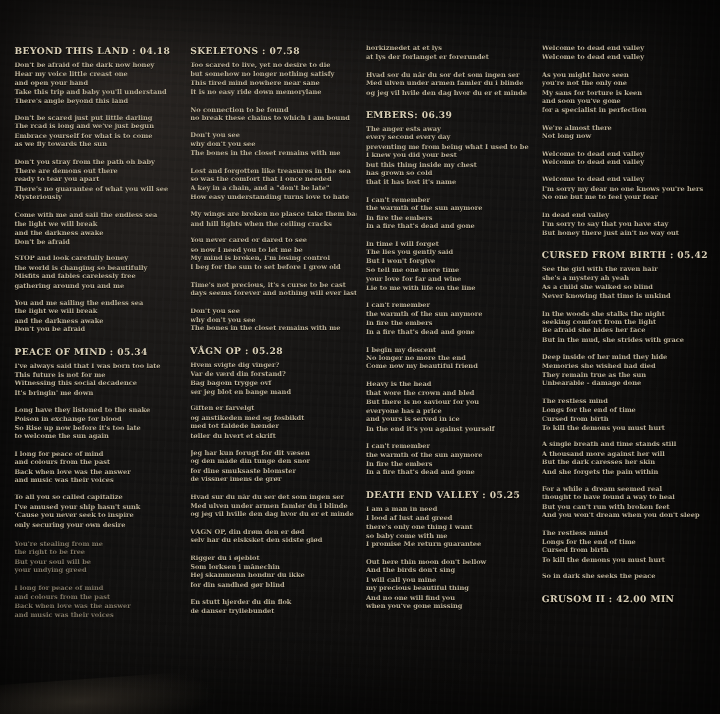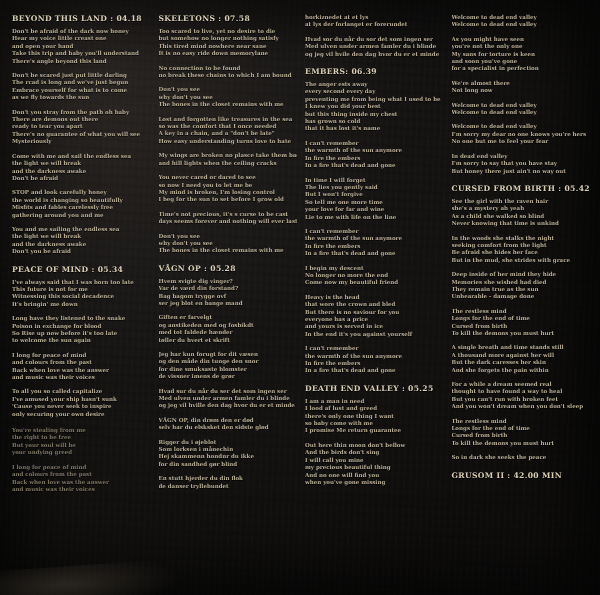--- a/index.html
+++ b/index.html
@@ -42,20 +42,21 @@
     display: flex;
     height: 100%;
     padding: 14px 10px 10px 12px;
     box-sizing: border-box;
     gap: 8px;
     z-index: 2;
   }
   .col {
     flex: 1 1 0;
     min-width: 0;
+    margin-top: 24px;
   }
   .song { margin-bottom: 9px; }
   .song-title {
     font-family: "DejaVu Serif", serif;
     font-weight: bold;
     font-size: 7.6px;
     letter-spacing: 0.35px;
     color: #d9cfb6;
     text-shadow: 0 1px 0 rgba(0,0,0,0.85);
     margin-bottom: 5px;

